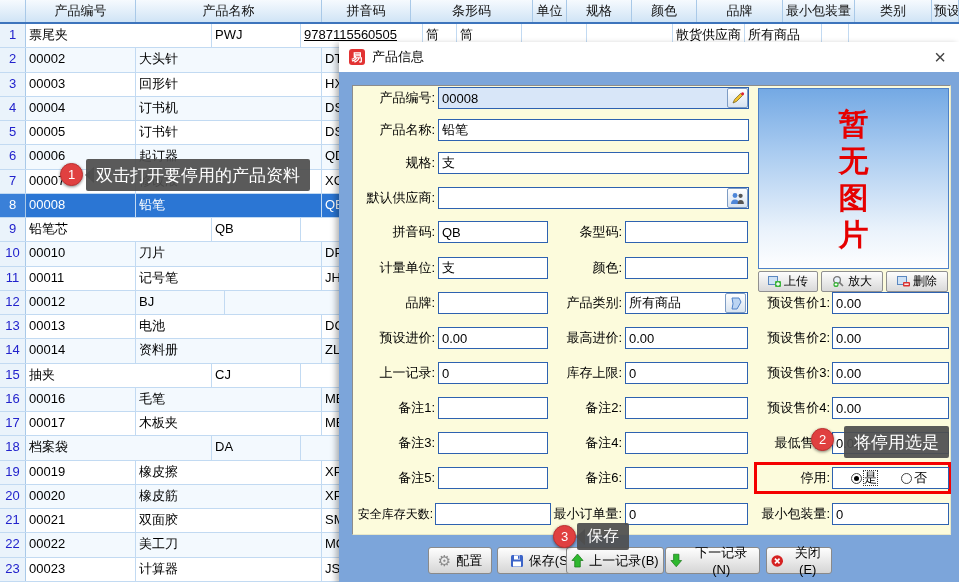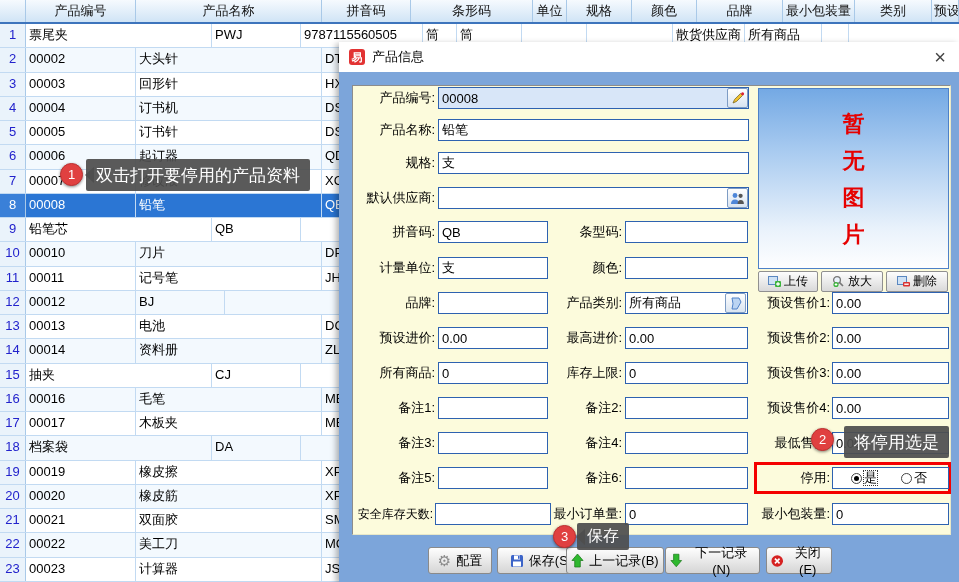--- a/index.html
+++ b/index.html
@@ -34,21 +34,21 @@
 .rlab{left:397px;width:80px}
 .labw{left:0;width:80px;font-size:12px}
 .finput{position:absolute;height:22px;border:1px solid #2E62B0;background:#fff;font-size:13px;padding:0 3px;font-family:inherit;color:#000;outline:none}
 .finput.ro{background:#D8E6F8}
 .in1{left:85px;width:110px}
 .in2{left:272px;width:123px}
 .inwide{left:85px;width:311px}
 .minibtn{position:absolute;width:21px;height:20px;border:1px solid #7E9CC4;border-radius:2px;background:linear-gradient(#FEFEFE,#D9E4F1);display:flex;align-items:center;justify-content:center;padding:0}
 
 .imgbox{position:absolute;left:405px;top:2px;width:191px;height:181px;border:1px solid #4E81C8;background:linear-gradient(180deg,#74A9E4,#A9CBF0 35%,#E9F2FB 78%,#FEFEFF)}
-.noimg{width:34px;margin:16px auto 0;word-break:break-all;text-align:center;font-size:22px;line-height:37px;font-weight:bold;color:#E60000}
+.noimg{width:34px;margin:16px auto 0;word-break:break-all;text-align:center;font-size:30px;line-height:37px;font-weight:bold;color:#E60000}
 .ibtn{position:absolute;top:185px;height:21px;border:1px solid #909090;border-radius:2px;background:linear-gradient(#FDFDFD,#D9D9D9);font-size:12px;display:flex;align-items:center;justify-content:center;gap:3px;padding:0;font-family:inherit}
 
 .stoprect{position:absolute;left:401px;top:376px;width:197px;height:32px;border:3px solid #F40000}
 .radiobox{position:absolute;left:479px;top:381px;width:117px;height:22px;background:#fff;border:1px solid #2E62B0;display:flex;align-items:center;padding-left:18px;gap:24px}
 .ritem{display:inline-flex;align-items:center}
 .rc{width:11px;height:11px;border-radius:50%;border:1px solid #444;background:#fff;display:inline-block;position:relative;flex:none}
 .rc.on::after{content:"";position:absolute;left:2px;top:2px;width:5px;height:5px;border-radius:50%;background:#000}
 .rtext{font-size:13px;margin-left:2px;line-height:14px}
 .rtext.fcs{outline:1px dotted #333}
 
@@ -77,21 +77,21 @@
       <div class="hcell" style="width: 86px;">品牌</div>
       <div class="hcell" style="width: 72px;">最小包装量</div>
       <div class="hcell" style="width: 77px;">类别</div>
       <div class="hcell" style="width: 27px;">预设进价</div>
     </div>
   <div id="gbody">
       <div class="trow">
         <div class="tcell ncell" style="width: 26px;">1</div>
         <div class="tcell" style="width: 186px;">票尾夹</div>
         <div class="tcell" style="width: 89px;">PWJ</div>
-        <div class="tcell" style="width: 122px;">9787115560505</div>
+        <div class="tcell" style="width: 122px; text-decoration: underline;">9787115560505</div>
         <div class="tcell" style="width: 34px;">筒</div>
         <div class="tcell" style="width: 65px;">筒</div>
         <div class="tcell" style="width: 65px;"></div>
         <div class="tcell" style="width: 86px;"></div>
         <div class="tcell" style="width: 72px;">散货供应商</div>
         <div class="tcell" style="width: 77px;">所有商品</div>
         <div class="tcell" style="width: 27px;"></div>
       </div>
       <div class="trow">
         <div class="tcell ncell" style="width: 26px;">2</div>
@@ -453,21 +453,21 @@
           <svg width="13" height="13" viewBox="0 0 13 13">
             <path d="M3 1 L10 1 L12 5 L8 12 L3 12 Q5 7 3 1 Z" fill="#BBD4F2" stroke="#4E81C8" stroke-width="1"></path>
           </svg>
         </button>
 
       <div class="lab" style="top:241px">预设进价:</div>
       <input class="finput in1" style="top: 241px;" value="0.00">
       <div class="lab2" style="top:241px">最高进价:</div>
       <input class="finput in2" style="top: 241px;" value="0.00">
 
-      <div class="lab" style="top:276px">所有商品:</div>
+      <div class="lab" style="top:276px">上一记录:</div>
       <input class="finput in1" style="top: 276px;" value="0">
       <div class="lab2" style="top:276px">库存上限:</div>
       <input class="finput in2" style="top: 276px;" value="0">
 
       <div class="lab" style="top:311px">备注1:</div>
       <input class="finput in1" style="top: 311px;" value="">
       <div class="lab2" style="top:311px">备注2:</div>
       <input class="finput in2" style="top: 311px;" value="">
 
       <div class="lab" style="top:346px">备注3:</div>

